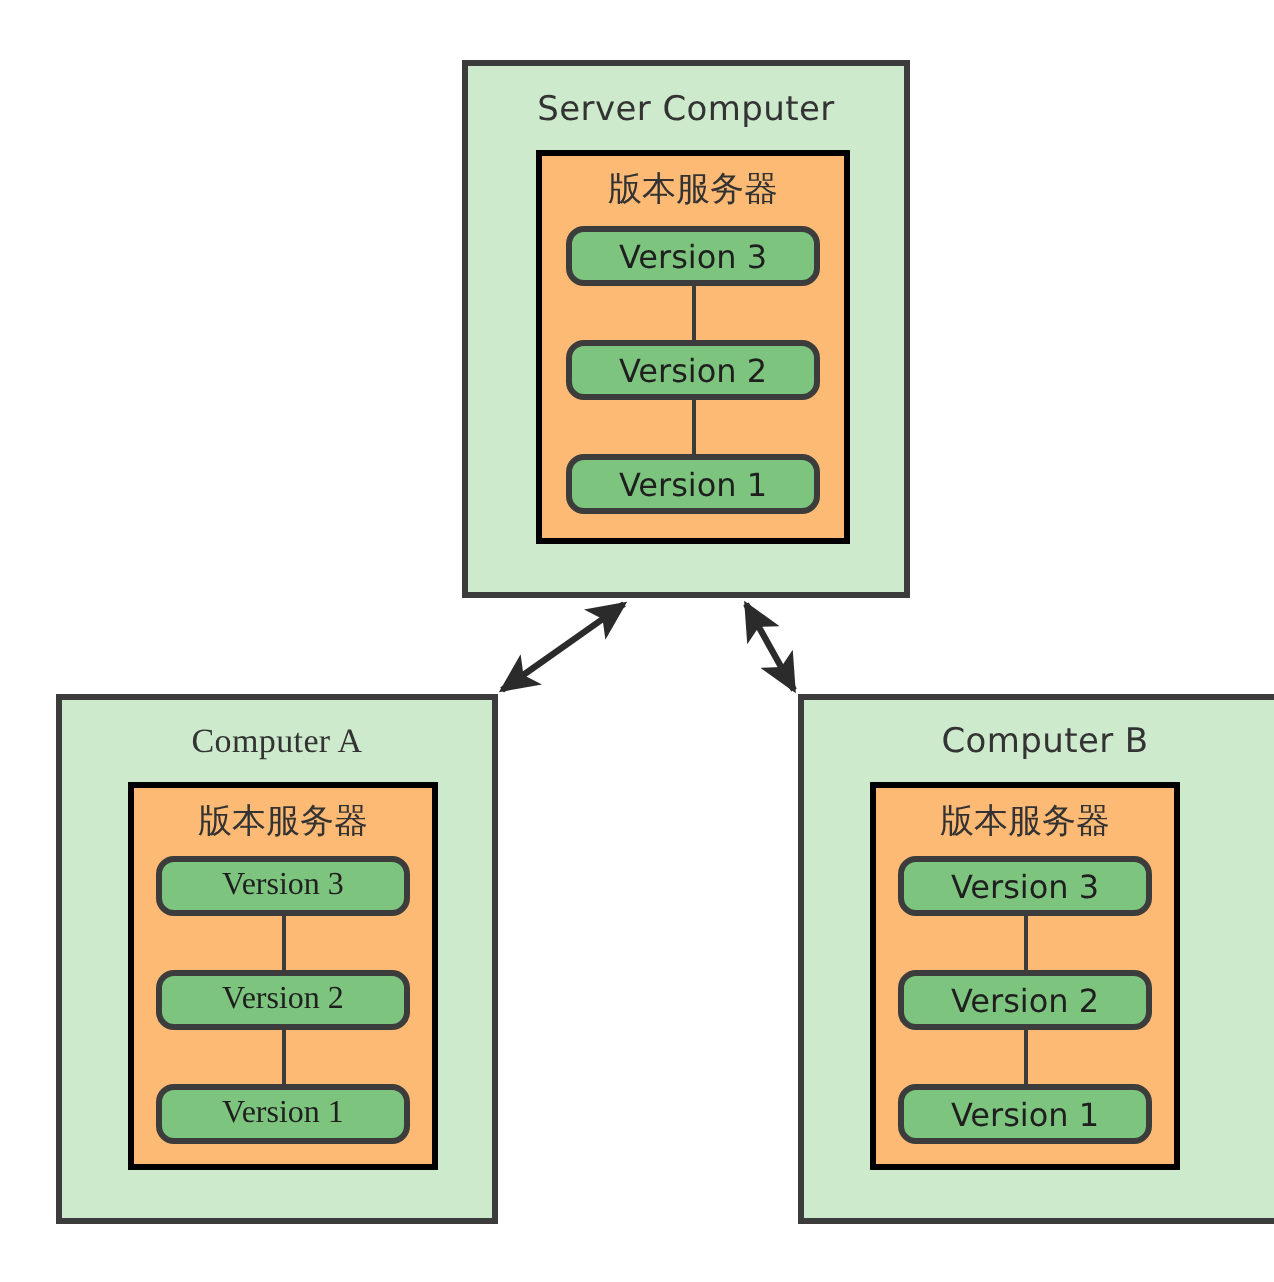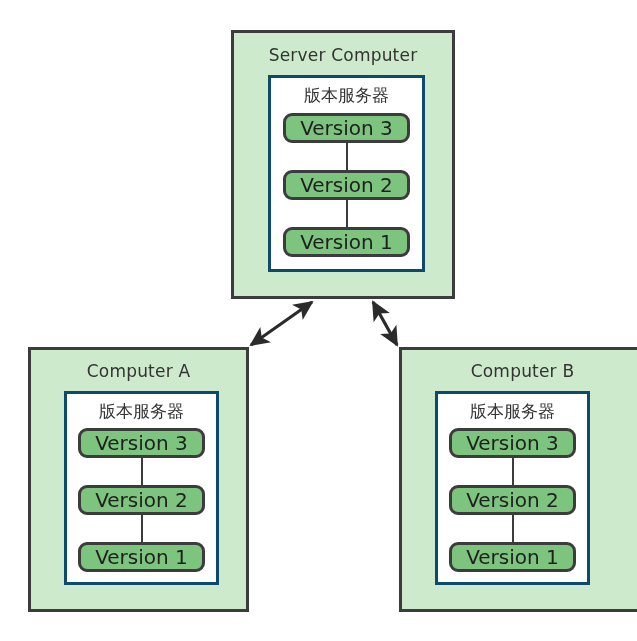--- a/index.html
+++ b/index.html
@@ -32,22 +32,22 @@
     text-align: center;
     color: #333333;
     font-size: 17px;
     line-height: 20px;
     letter-spacing: 0.2px;
     white-space: nowrap;
   }
   .repo-box {
     position: absolute;
     box-sizing: border-box;
-    background: #ffffff;
-    border: 3px solid #0c4a6e;
+    background: #fdba74;
+    border: 3px solid #000000;
   }
   .repo-title {
     position: absolute;
     left: 0;
     right: 0;
     text-align: center;
     color: #333333;
     font-size: 17px;
     line-height: 20px;
     white-space: nowrap;
@@ -62,21 +62,21 @@
     width: 100%;
     display: flex;
     justify-content: center;
   }
   .version-box {
     box-sizing: border-box;
     background: #7dc47f;
     border: 3px solid #3c3c3c;
     border-radius: 9px;
     color: #1f1f1f;
-    font-size: 20px;
+    font-size: 16px;
     display: flex;
     align-items: center;
     justify-content: center;
     white-space: nowrap;
     position: relative;
     z-index: 2;
   }
   .version-connector {
     position: absolute;
     left: 50%;
@@ -119,21 +119,21 @@
         <div class="version-row" style="height:27px;">
           <div class="version-connector" style="top:0; height:27px;"></div>
         </div>
         <div class="version-row">
           <div class="version-box" style="width:127px; height:30px;">Version 1</div>
         </div>
       </div>
     </div>
   </div>
 
-  <div class="computer-box" style="left:28px; top:347px; width:221px; height:265px;">
+  <div class="computer-box" style="left:28px; top:347px; width:221px; height:265px;font-family:Liberation Serif, serif;">
     <div class="computer-title" style="top:11px;">Computer A</div>
 
     <div class="repo-box" style="left:33px; top:41px; width:155px; height:194px;">
       <div class="repo-title" style="top:7px;">版本服务器</div>
 
       <div class="version-stack" style="top:34px;">
         <div class="version-row">
           <div class="version-box" style="width:127px; height:30px;">Version 3</div>
         </div>
         <div class="version-row" style="height:27px;">

